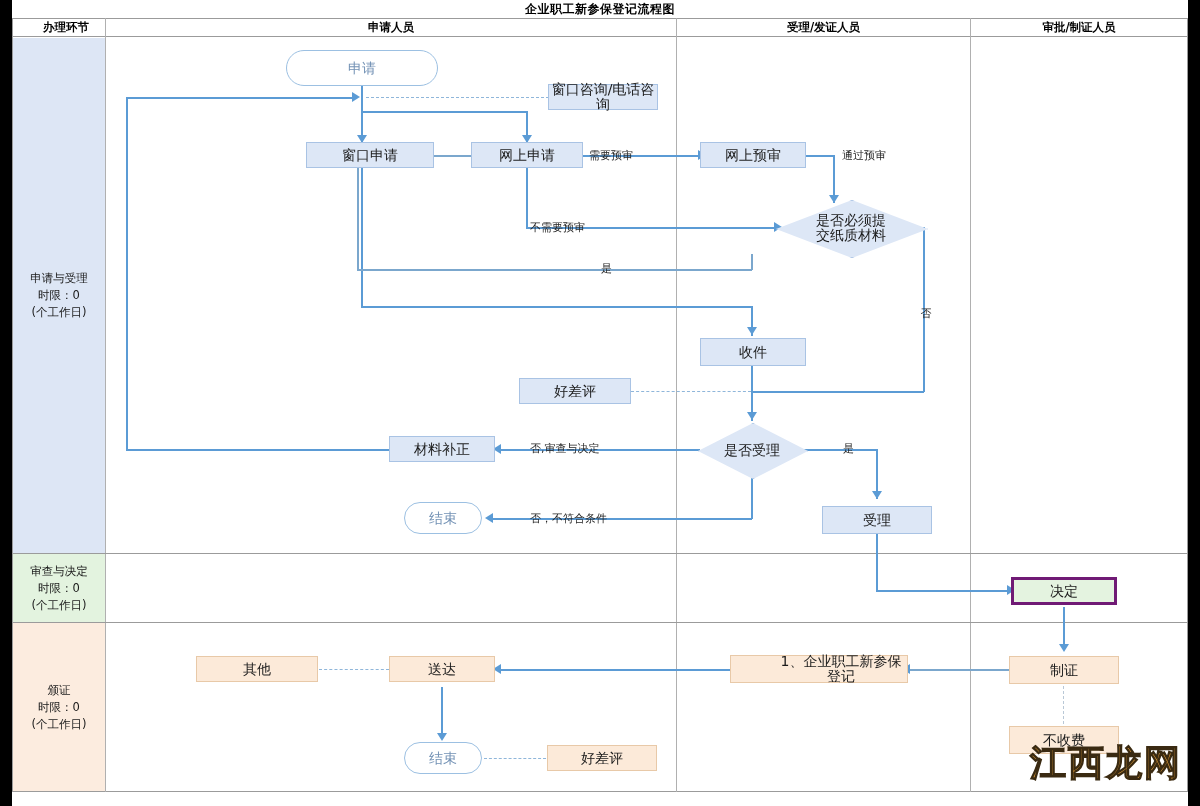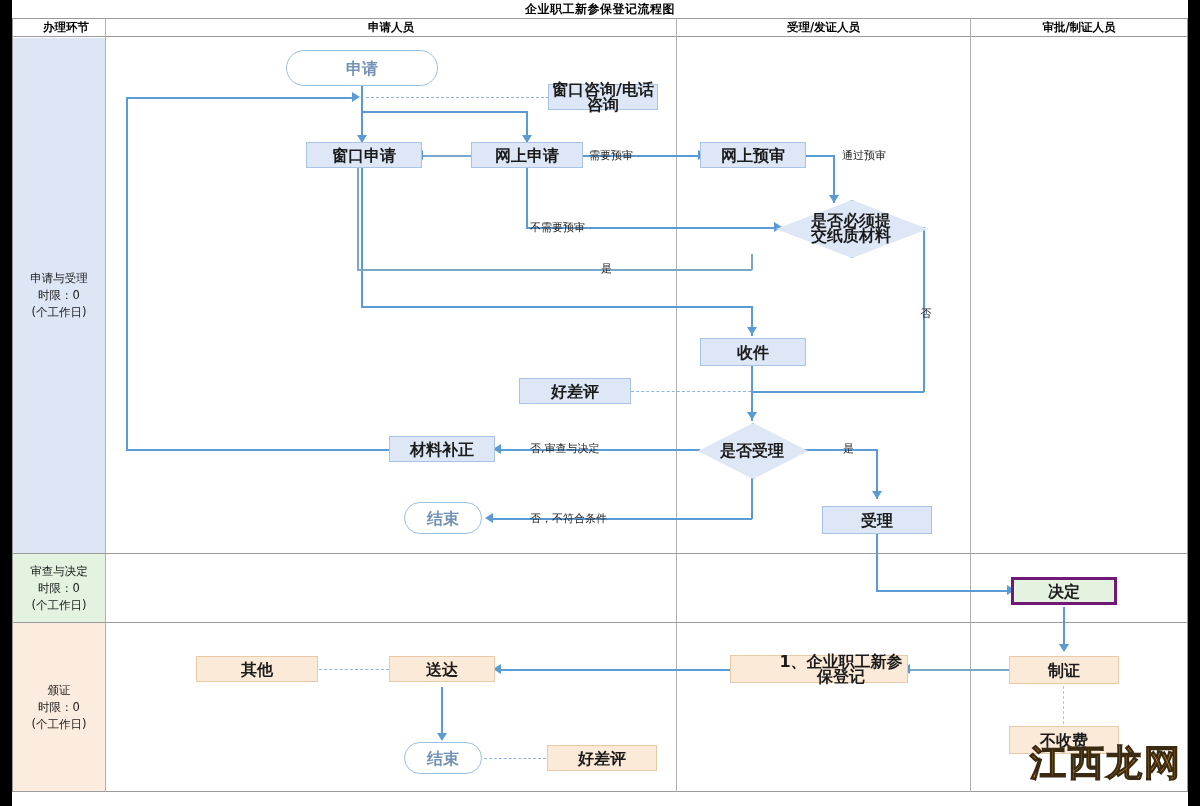--- a/index.html
+++ b/index.html
@@ -21,21 +21,21 @@
 
   
   .lane{position:absolute;left:13px;width:92px;display:flex;align-items:center;justify-content:center;
         text-align:center;font-size:11.5px;color:#1a1a1a;line-height:17px;box-sizing:border-box;}
   .lane.blue{background:#dde6f5;}
   .lane.green{background:#e3f3df;}
   .lane.peach{background:#fcecdf;}
 
   
   .node{position:absolute;box-sizing:border-box;display:flex;align-items:center;justify-content:center;
-        text-align:center;font-size:16px;line-height:15px;font-weight:bold;}
+        text-align:center;font-size:14px;line-height:15px;}
   .n-blue{background:#dde7f6;border:1px solid #a9c3e4;color:#1b1b1b;}
   .n-green{background:#e4f3e0;border:3px solid #701a75;color:#1b1b1b;}
   .n-peach{background:#fcead9;border:1px solid #e8c9a8;color:#1b1b1b;}
   .n-term{background:#ffffff;border:1.4px solid #9cc0e2;border-radius:22px;color:#7392b5;}
   .n-diamond{background:transparent;border:none;color:#1b1b1b;}
   .diamond-shape{position:absolute;left:0;top:0;width:100%;height:100%;
       background:#dde7f6;border:1px solid #a9c3e4;
       clip-path:polygon(50% 0,100% 50%,50% 100%,0 50%);}
   .diamond-txt{position:relative;z-index:2;}
 
@@ -185,21 +185,21 @@
 
   <div class="ln lnv" style="left:441px;top:687px;height:52px;"></div>
   <div class="arrow ar-d" style="left:437px;top:733px;"></div>
 
   <div class="dash-h" style="left:484px;top:758px;width:62px;"></div>
 
   <div class="node n-term" style="left:286px;top:50px;width:152px;height:36px;">申请</div>
 
   <div class="node n-blue" style="left:548px;top:84px;width:110px;height:26px;">窗口咨询/电话咨询</div>
 
-  <div class="node n-blue" style="left:306px;top:142px;width:116px;height:26px;">窗口申请</div>
+  <div class="node n-blue" style="left:306px;top:142px;width:128px;height:26px;">窗口申请</div>
 
   <div class="node n-blue" style="left:471px;top:142px;width:112px;height:26px;">网上申请</div>
 
   <div class="node n-blue" style="left:700px;top:142px;width:106px;height:26px;">网上预审</div>
 
   <div class="node n-diamond" style="left:776px;top:200px;width:150px;height:56px;">
     <div class="diamond-shape"></div>
     <div class="diamond-txt" style="width:80px;">是否必须提交纸质材料</div>
   </div>
 

